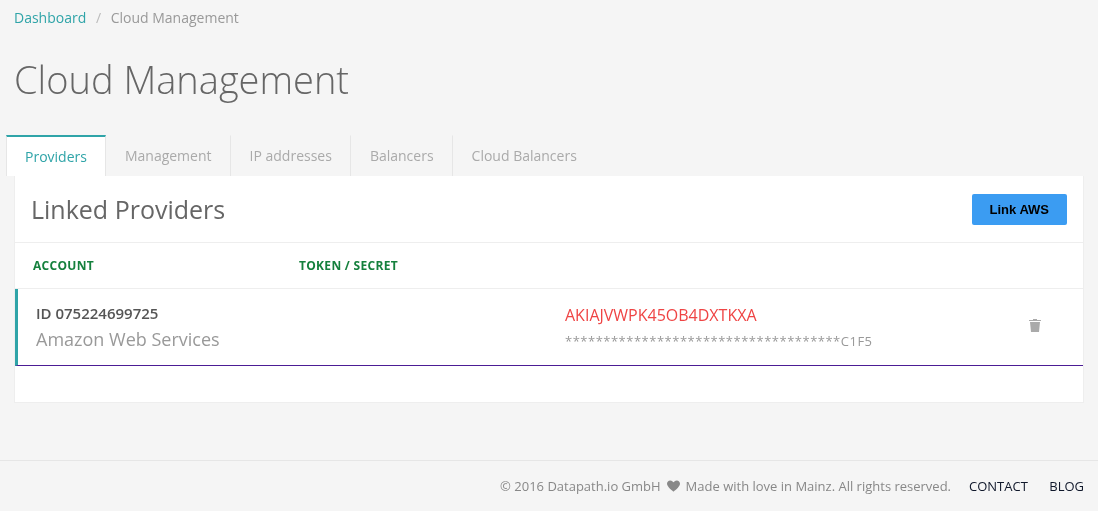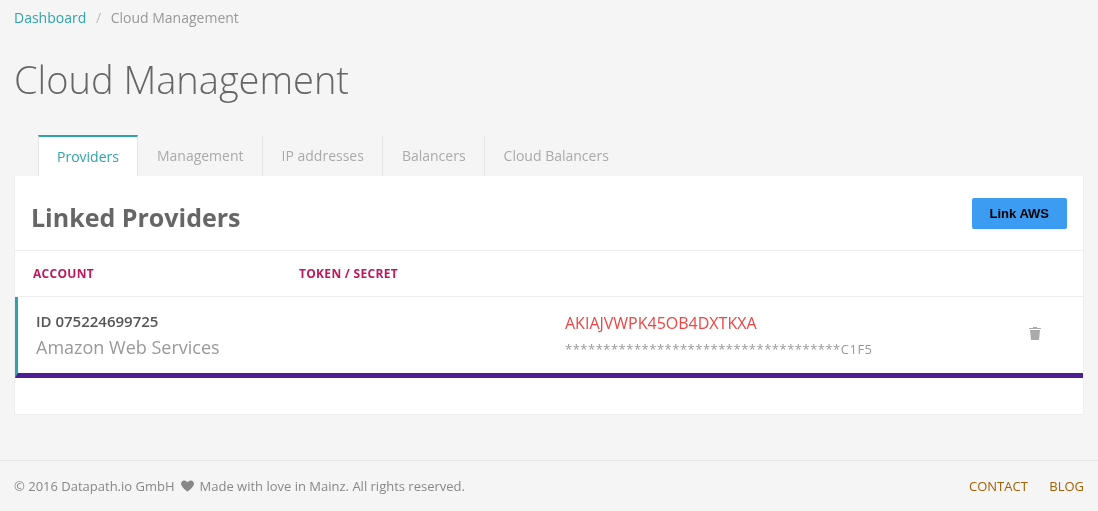--- a/index.html
+++ b/index.html
@@ -27,21 +27,20 @@
     }
     .page-title {
       font-size: 38px;
       font-weight: 300;
       color: #666;
       padding: 14px 14px 30px;
     }
     .tabs {
       display: flex;
       padding: 0 6px;
-      margin-left: 32px;
     }
     .tab {
       padding: 10px 18px;
       font-size: 14px;
       color: #aaa;
       background: transparent;
       border: 1px solid transparent;
       border-bottom: none;
       cursor: pointer;
       border-right: 1px solid #e6e6e6;
@@ -62,79 +61,78 @@
       border-top: none;
     }
     .panel-header {
       display: flex;
       justify-content: space-between;
       align-items: center;
       padding: 16px 16px 16px;
     }
     .panel-title {
       font-size: 25px;
-      font-weight: 700;
+      font-weight: 400;
       color: #666;
-      margin-top: 8px;
     }
     .btn-primary {
       background: #3b9cf2;
       color: #000000;
       border: none;
       padding: 8px 18px;
       font-size: 13px;
       font-weight: 600;
       cursor: pointer;
       border-radius: 2px;
     }
     .table-header {
       display: flex;
       padding: 14px 18px;
       font-size: 12px;
       font-weight: 700;
-      color: #be185d;
+      color: #15803d;
       letter-spacing: 0.3px;
       border-top: 1px solid #eee;
       border-bottom: 1px solid #eee;
     }
     .col-account { flex: 0 0 266px; }
     .col-user    { flex: 0 0 266px; }
     .col-token   { flex: 1; }
     .col-actions { flex: 0 0 60px; text-align: center; }
     .row {
       display: flex;
       padding: 14px 18px 14px 18px;
       border-left: 3px solid #2fa4a8;
-      border-bottom: 5px solid #4c1d95;
+      border-bottom: 1px solid #4c1d95;
       align-items: center;
       justify-content: space-between;
     }
     .row .col-account { flex: 0 0 263px; }
     .acct-id { font-weight: 600; color: #555; font-size: 15px; }
     .acct-sub { color: #999; font-size: 18px; margin-top: 4px; font-weight: 400; }
     .tok-primary { color: #ef4444; font-size: 16px; }
     .tok-secret  { color: #999; font-size: 13px; margin-top: 6px; letter-spacing: 0.5px; }
     .trash-icon { color: #aaa; cursor: pointer; }
     .footer {
       position: absolute;
       bottom: 0;
       left: 0;
       right: 0;
       padding: 16px 14px;
       border-top: 1px solid #e6e6e6;
       background: #f5f5f5;
       display: flex;
-      justify-content: space-between;
+      justify-content: flex-end;
       align-items: center;
       font-size: 13px;
       color: #888;
     }
     .footer-left { display: flex; align-items: center; gap: 6px; }
     .footer-right a {
-      color: #a16207;
+      color: #0f172a;
       text-decoration: none;
       margin-left: 18px;
       font-size: 13px;
     }
     .heart-icon { display: inline-flex; vertical-align: middle; }
   </style>
 </head>
 <body>
 
 <nav class="breadcrumb">

